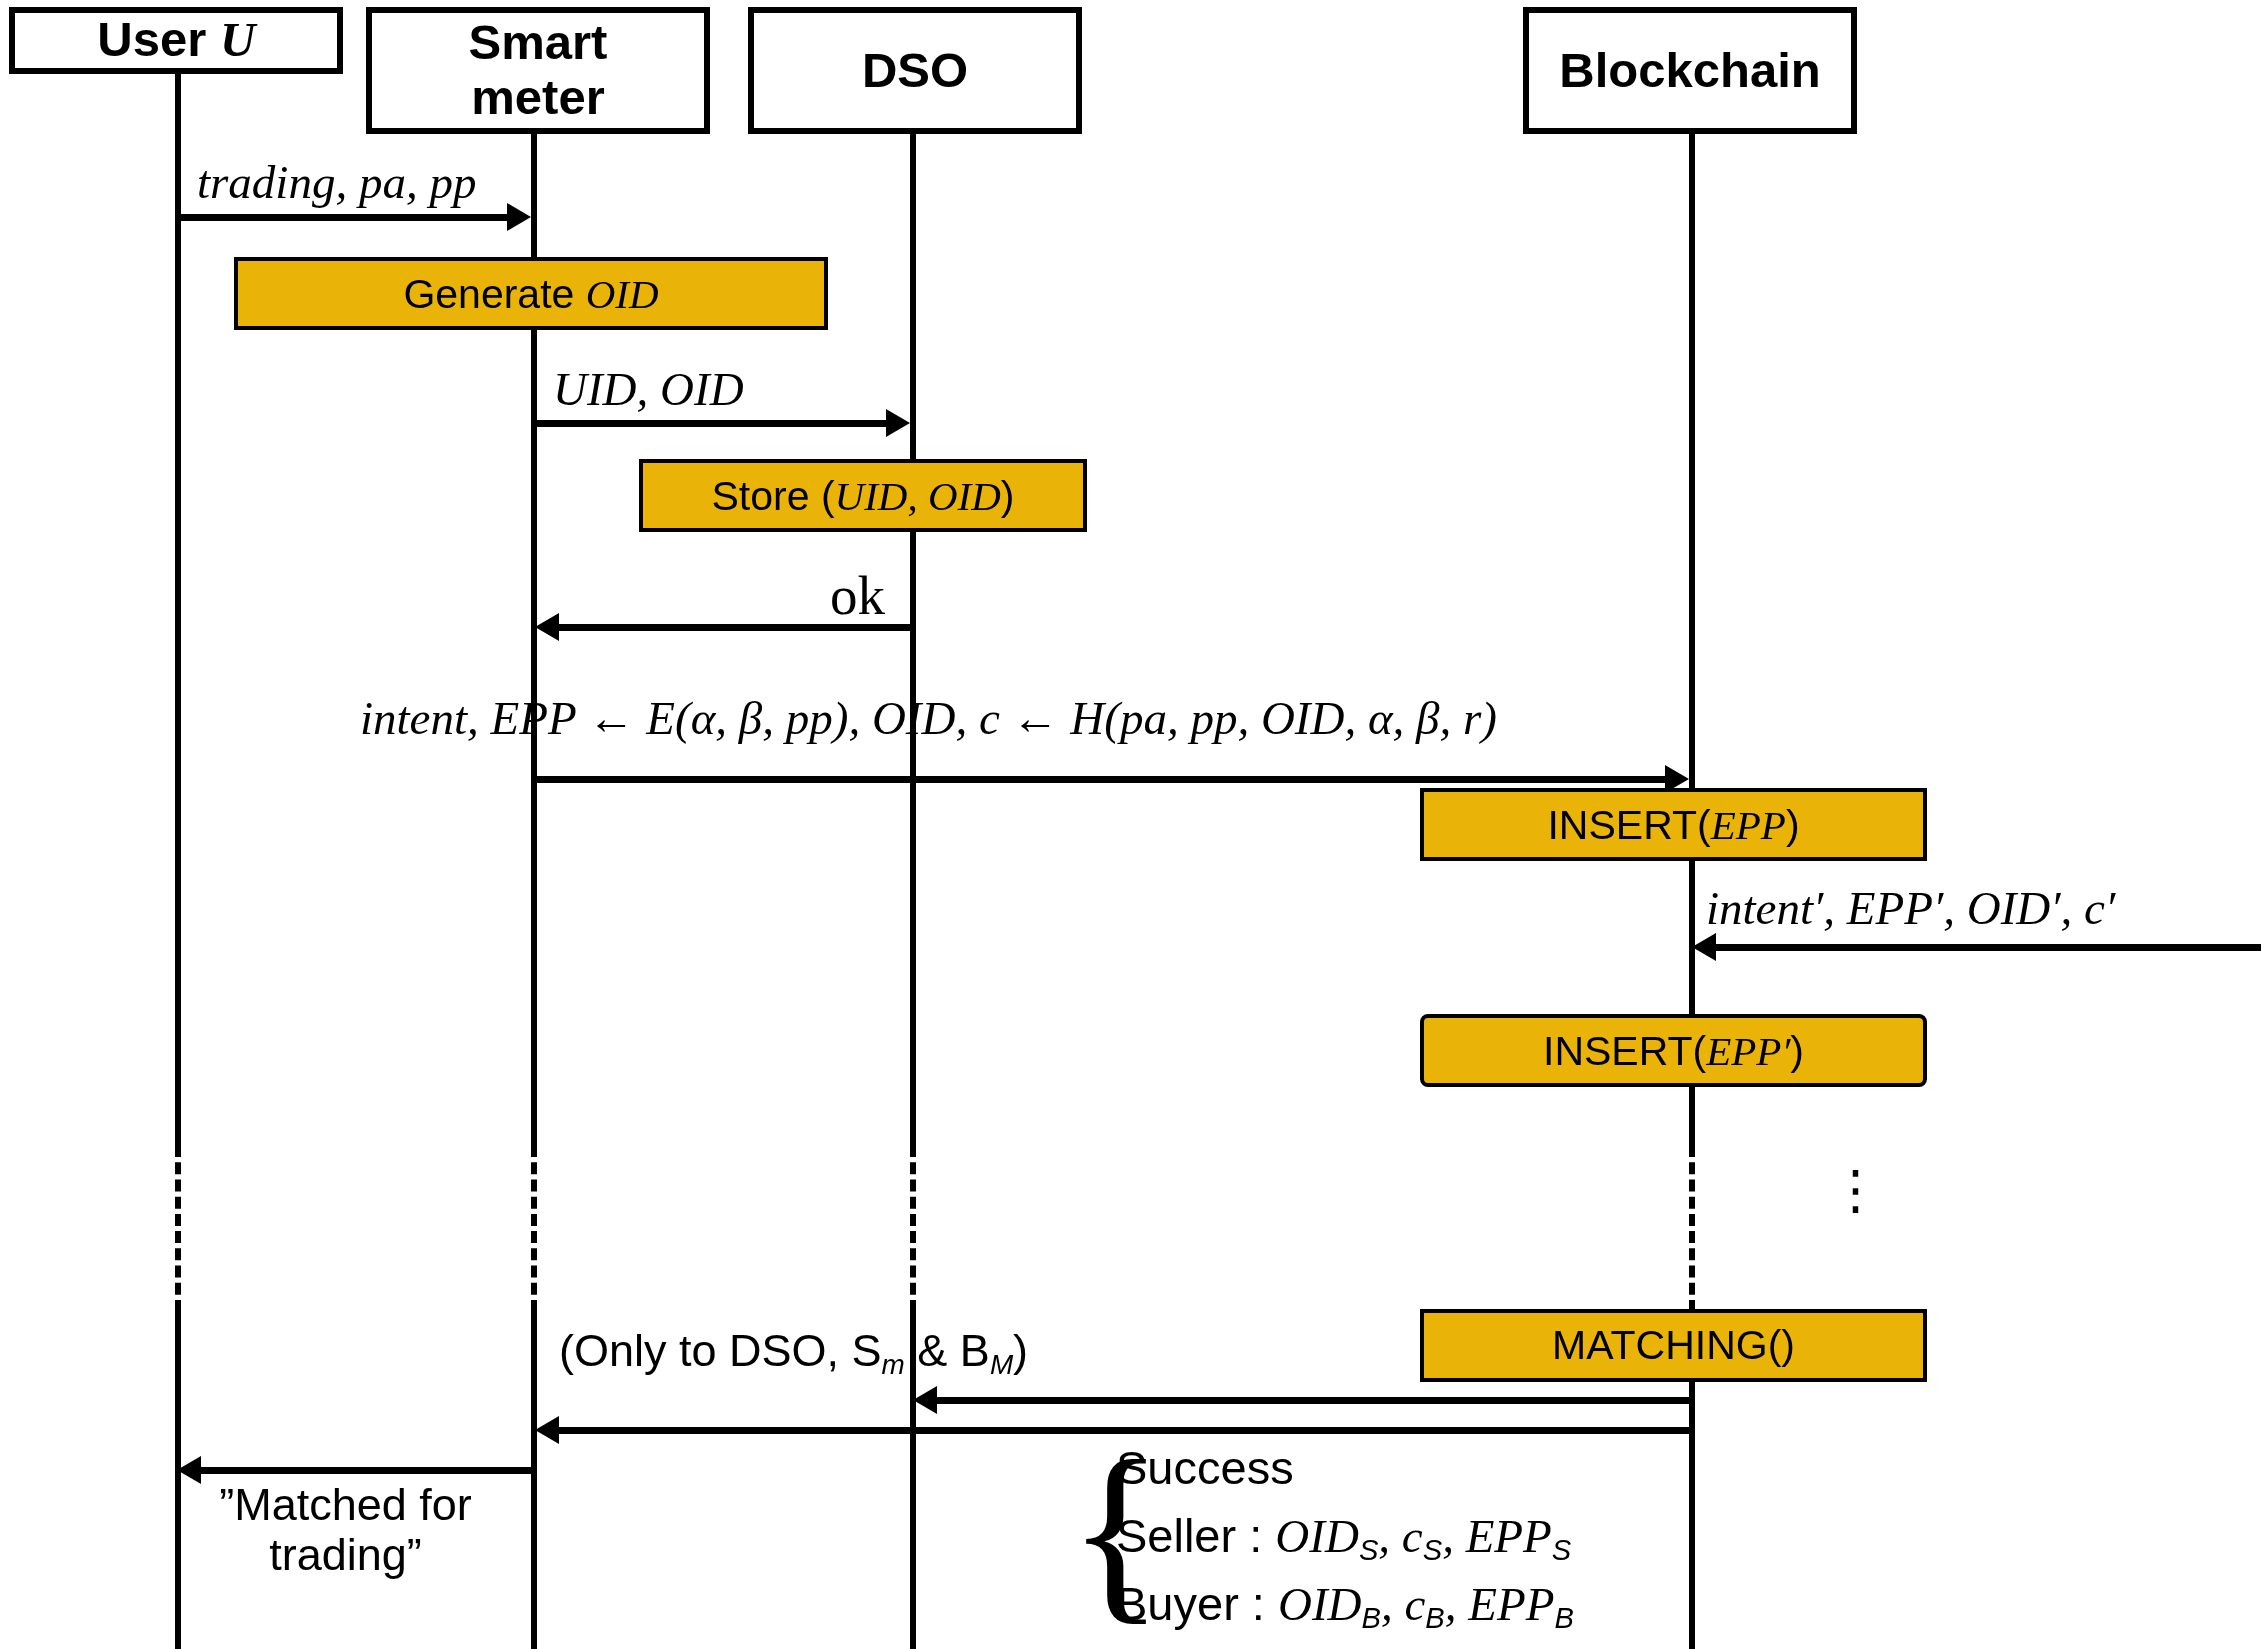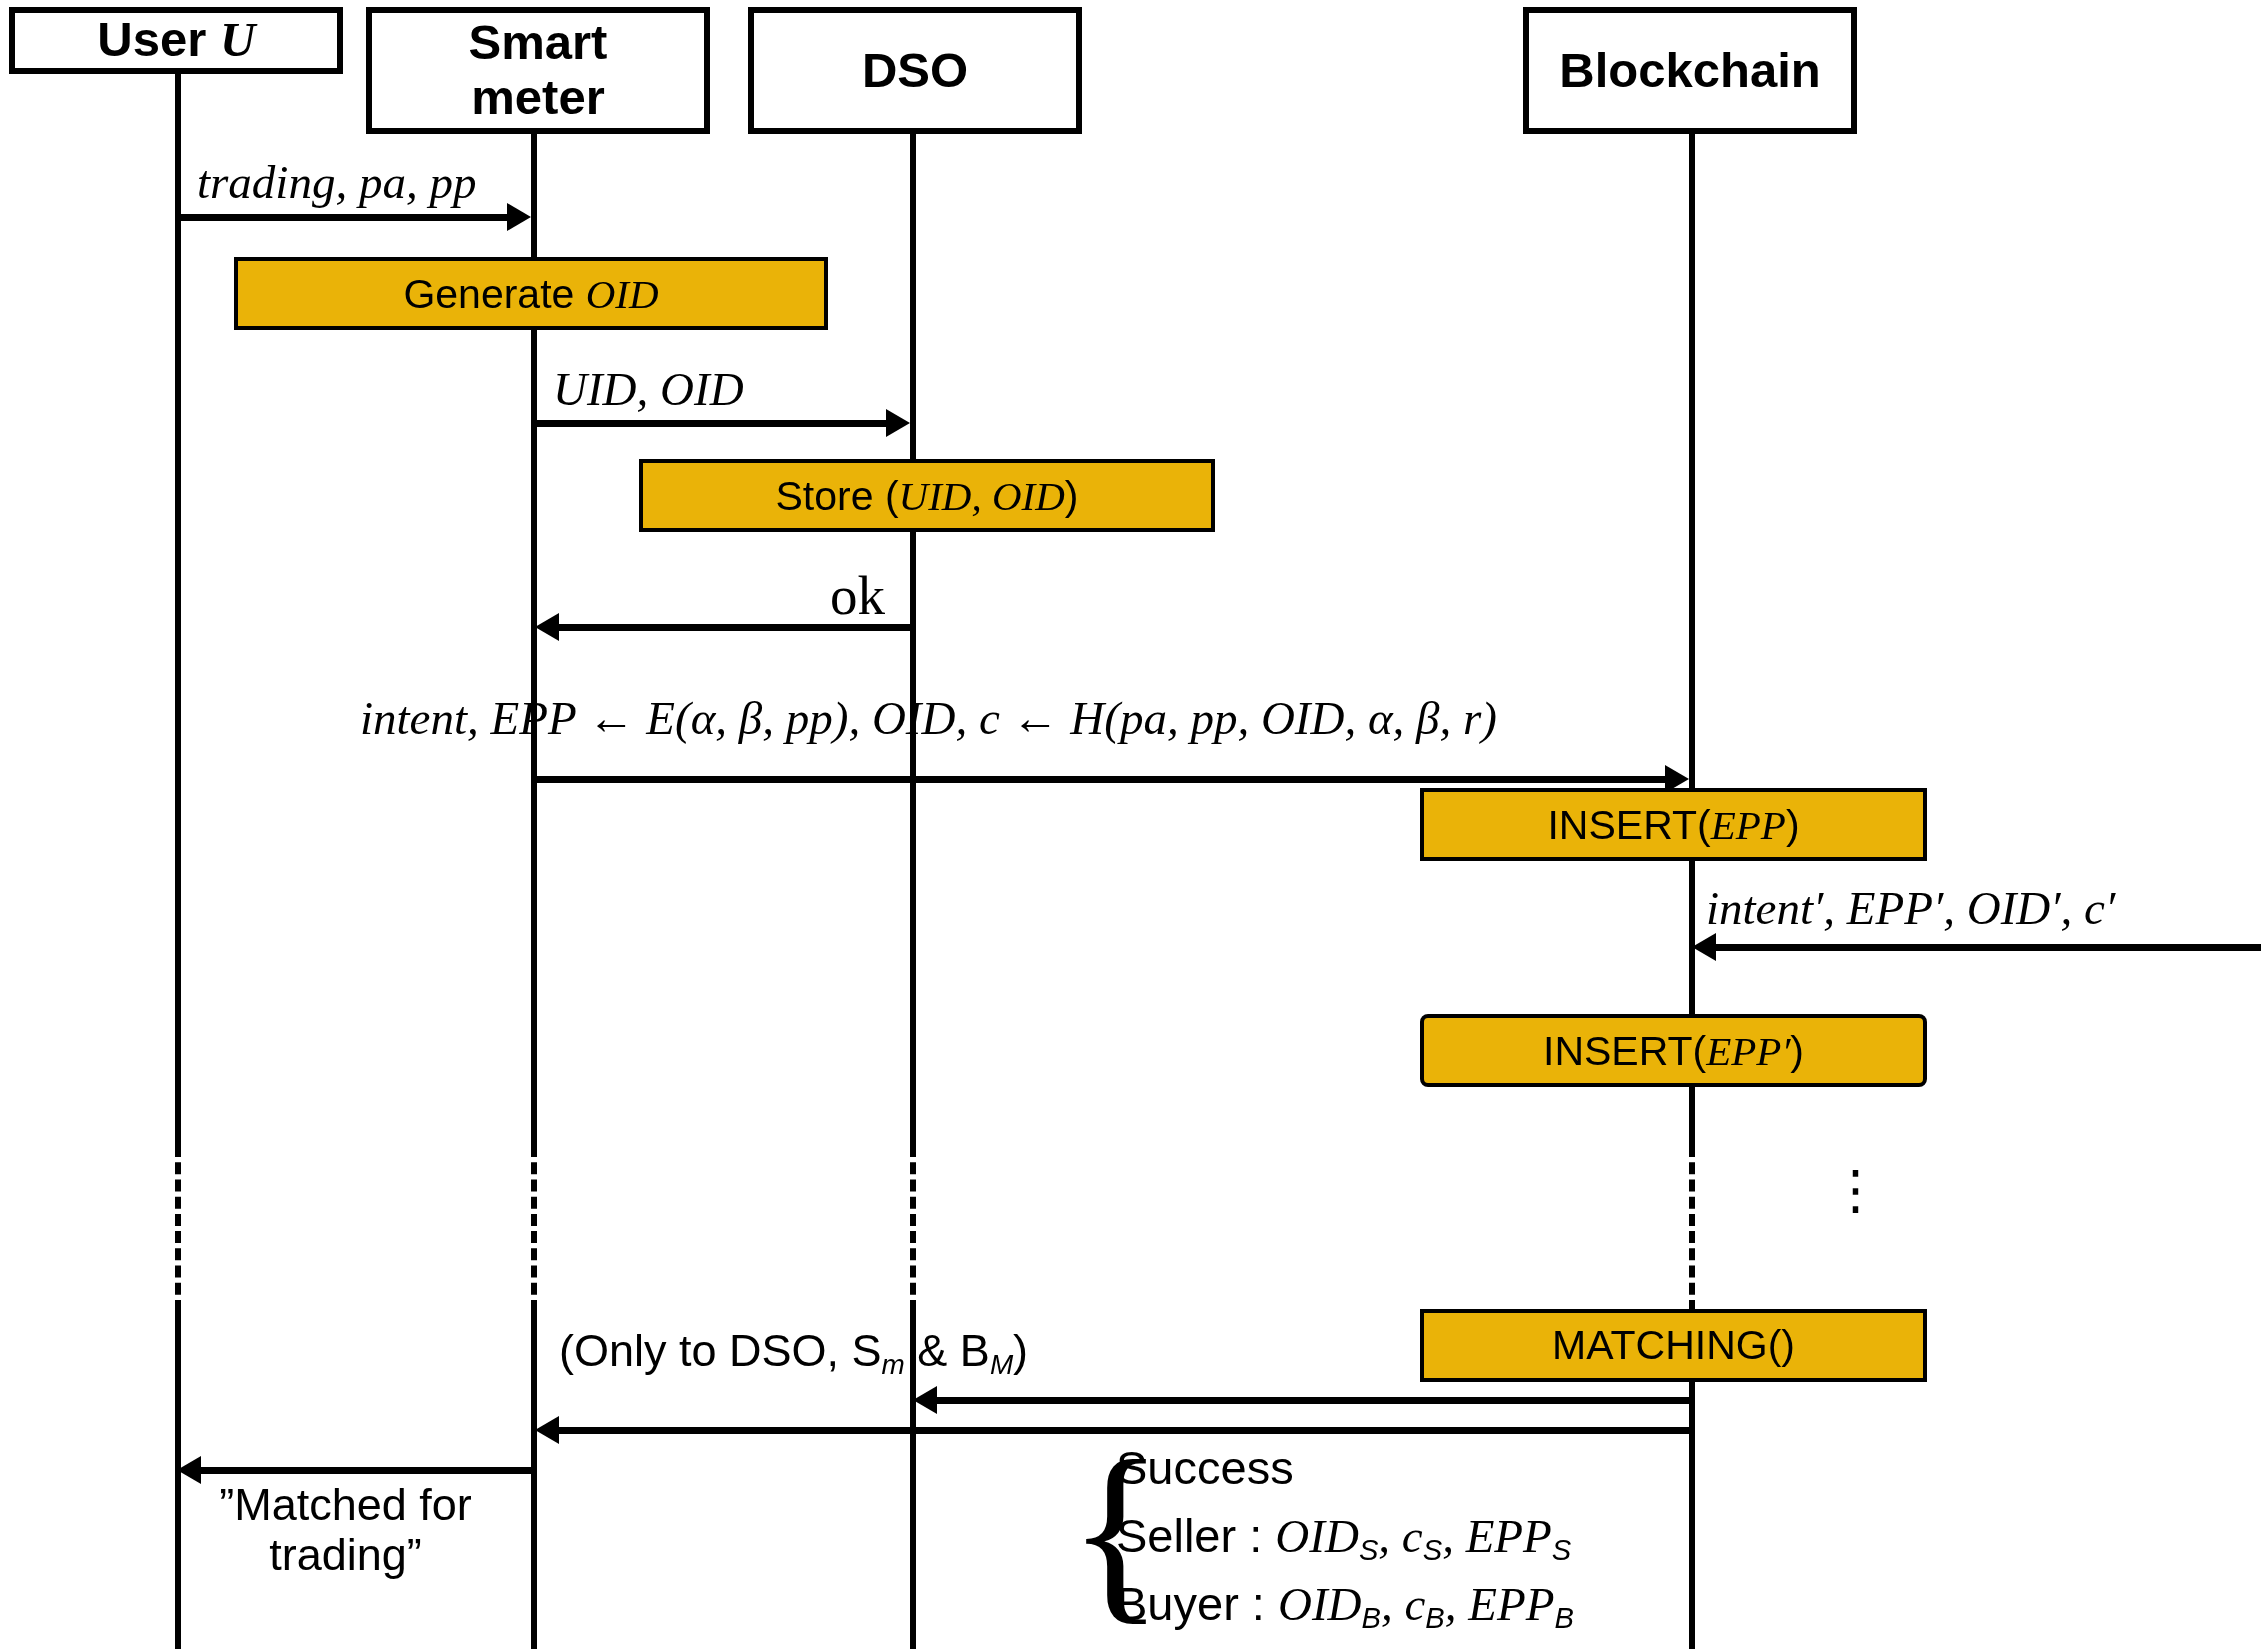--- a/index.html
+++ b/index.html
@@ -144,21 +144,21 @@
     <span>
       <span>Generate </span><span class="math">OID</span>
     </span>
   </div>
 
   <div class="lbl math" style="left:553px; top:362px; font-size:47px;">UID, OID</div>
   <div class="arrow right" style="left:533px; top:420px; width:354px;">
       <span class="head"></span>
     </div>
 
-  <div class="act-box" style="left:639px; top:459px; width:576px; height:73px;">
+  <div class="act-box" style="left:639px; top:459px; width:448px; height:73px;">
     <span>
       <span>Store (</span><span class="math">UID, OID</span><span>)</span>
     </span>
   </div>
 
   <div class="lbl" style="left:830px; top:564px; font-size:55px; font-family:Liberation Serif, serif;">ok</div>
   <div class="arrow left" style="left:558px; top:624px; width:354px;">
       <span class="head"></span>
     </div>
 

